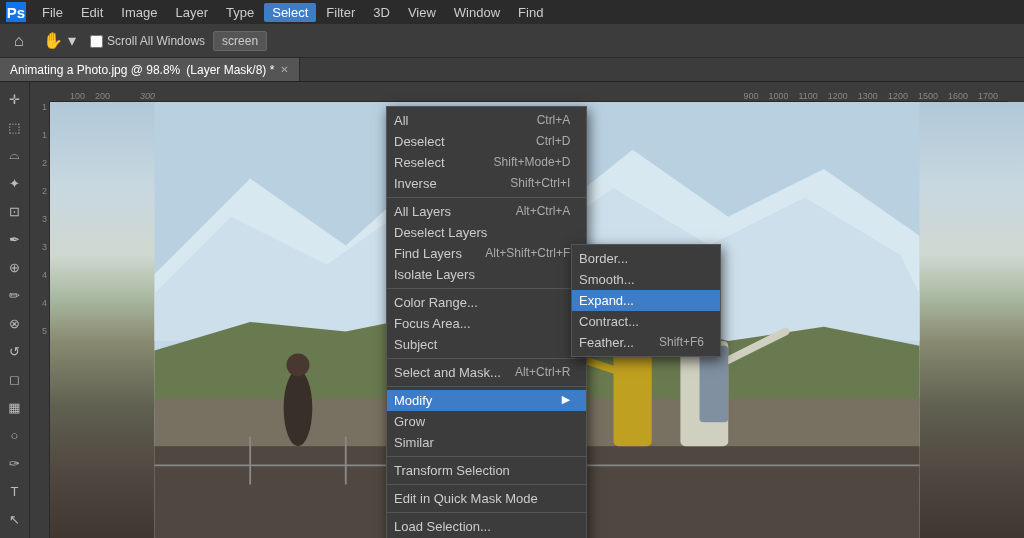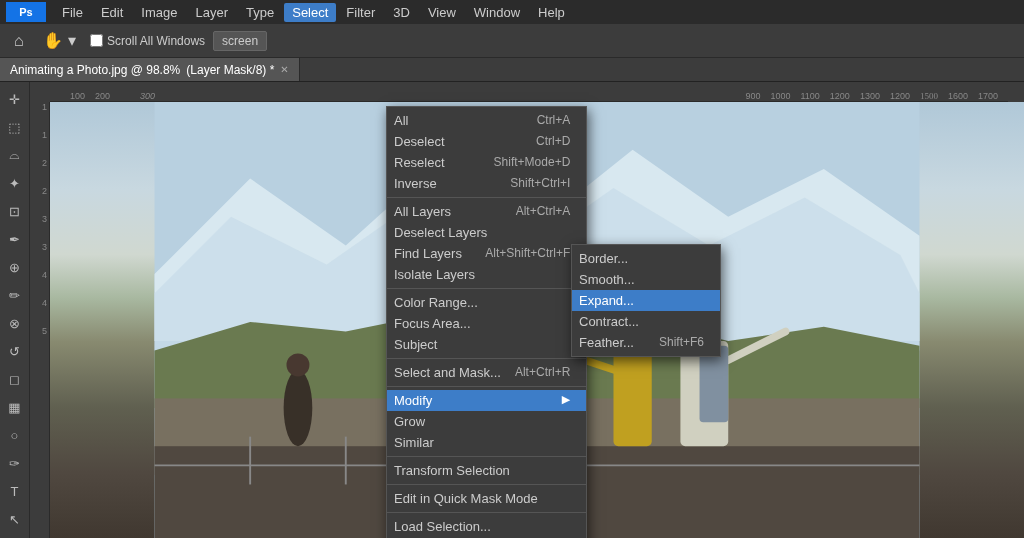--- a/index.html
+++ b/index.html
@@ -17,25 +17,25 @@
     
     #menu-bar {
       display: flex;
       align-items: center;
       background: #2b2b2b;
       height: 24px;
       padding: 0 6px;
       gap: 2px;
     }
     .ps-icon {
-      width: 40px;
+      width: 20px;
       height: 20px;
       background: #1473e6;
       color: white;
-      font-size: 11px;
+      font-size: 15px;
       font-weight: bold;
       display: flex;
       align-items: center;
       justify-content: center;
       margin-right: 6px;
       flex-shrink: 0;
     }
     .menu-item {
       padding: 2px 8px;
       color: #ccc;
@@ -60,21 +60,21 @@
       align-items: center;
       justify-content: center;
       padding: 3px 6px;
       cursor: pointer;
       border-radius: 2px;
       color: #ccc;
       font-size: 16px;
     }
     .checkbox-label {
       display: flex;
-      align-items: flex-start;
+      align-items: flex-end;
       gap: 4px;
       font-size: 12px;
       color: #ccc;
     }
     .screen-btn {
       background: #555;
       border: 1px solid #666;
       padding: 2px 8px;
       color: #ccc;
       font-size: 12px;
@@ -245,21 +245,21 @@
   <div class="menu-item">File</div>
   <div class="menu-item">Edit</div>
   <div class="menu-item">Image</div>
   <div class="menu-item">Layer</div>
   <div class="menu-item">Type</div>
   <div class="menu-item active">Select</div>
   <div class="menu-item">Filter</div>
   <div class="menu-item">3D</div>
   <div class="menu-item">View</div>
   <div class="menu-item">Window</div>
-  <div class="menu-item">Help</div>
+  <div class="menu-item">Find</div>
 </div>
 
 <div id="toolbar-row">
   <div class="tool-btn">⌂</div>
   <div class="tool-btn">✋ ▾</div>
   <div class="checkbox-label">
     <input type="checkbox" style="">
     <span>Scroll All Windows</span>
   </div>
   <div class="screen-btn">screen</div>
@@ -300,21 +300,21 @@
       <span style="margin-left:20px;padding-right:10px;">100</span>
       <span style="padding-right:30px;">200</span>
       <span style="padding-right:30px;font-style:italic;">300</span>
       <span style="flex:1;"></span>
       <span style="padding-right:10px;">900</span>
       <span style="padding-right:10px;">1000</span>
       <span style="padding-right:10px;">1100</span>
       <span style="padding-right:10px;">1200</span>
       <span style="padding-right:10px;">1300</span>
       <span style="padding-right:10px;">1200</span>
-      <span style="padding-right:10px;font-family:Liberation Serif, serif;">1500</span>
+      <span style="padding-right:10px;">1500</span>
       <span style="padding-right:10px;">1600</span>
       <span style="padding-right:10px;">1700</span>
     </div>
 
     <div id="rulers-left">
       <span class="ruler-tick">1</span>
       <span class="ruler-tick" style="margin-top:18px;">1</span>
       <span class="ruler-tick" style="margin-top:18px;">2</span>
       <span class="ruler-tick" style="margin-top:18px;">2</span>
       <span class="ruler-tick" style="margin-top:18px;">3</span>

